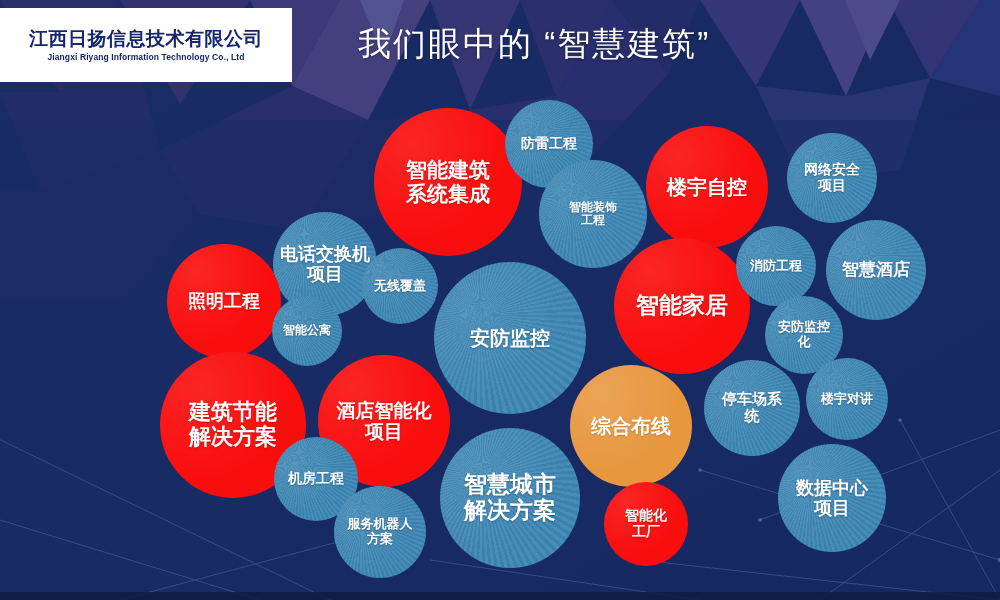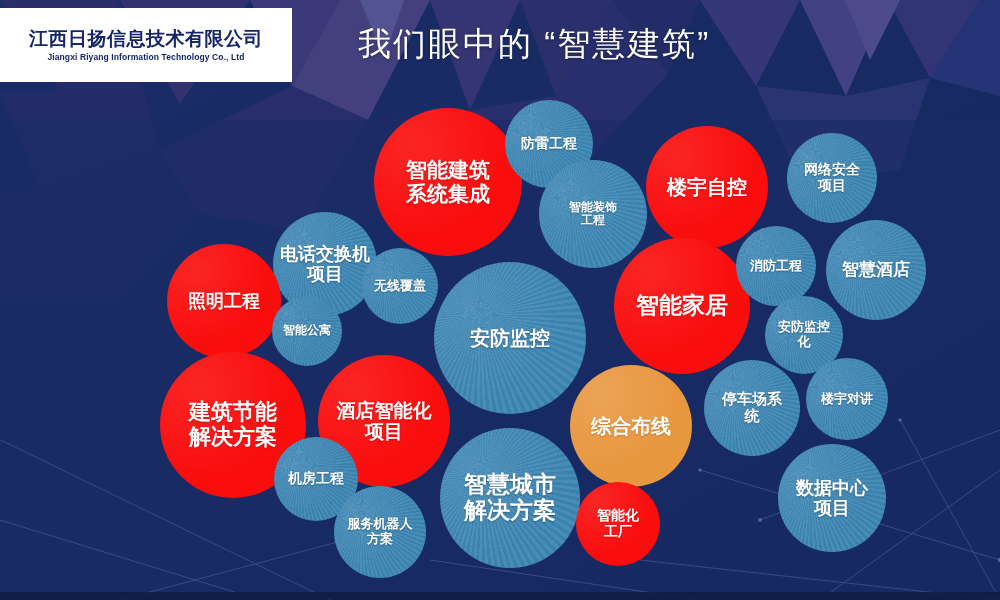--- a/index.html
+++ b/index.html
@@ -196,21 +196,21 @@
         <span class="txt">服务机器人
 方案</span>
       </div>
       <div class="bubble blue" style="left: 440px; top: 428px; width: 140px; height: 140px; font-size: 23px;">
         <span class="txt">智慧城市
 解决方案</span>
       </div>
       <div class="bubble orange" style="left: 570px; top: 365px; width: 122px; height: 122px; font-size: 20px;">
         <span class="txt">综合布线</span>
       </div>
-      <div class="bubble red" style="left: 576px; top: 482px; width: 84px; height: 84px; font-size: 14px;">
+      <div class="bubble red" style="left: 604px; top: 482px; width: 84px; height: 84px; font-size: 14px;">
         <span class="txt">智能化
 工厂</span>
       </div>
       <div class="bubble blue" style="left: 704px; top: 360px; width: 96px; height: 96px; font-size: 15px;">
         <span class="txt">停车场系
 统</span>
       </div>
       <div class="bubble blue" style="left: 806px; top: 358px; width: 82px; height: 82px; font-size: 13px;">
         <span class="txt">楼宇对讲</span>
       </div>

